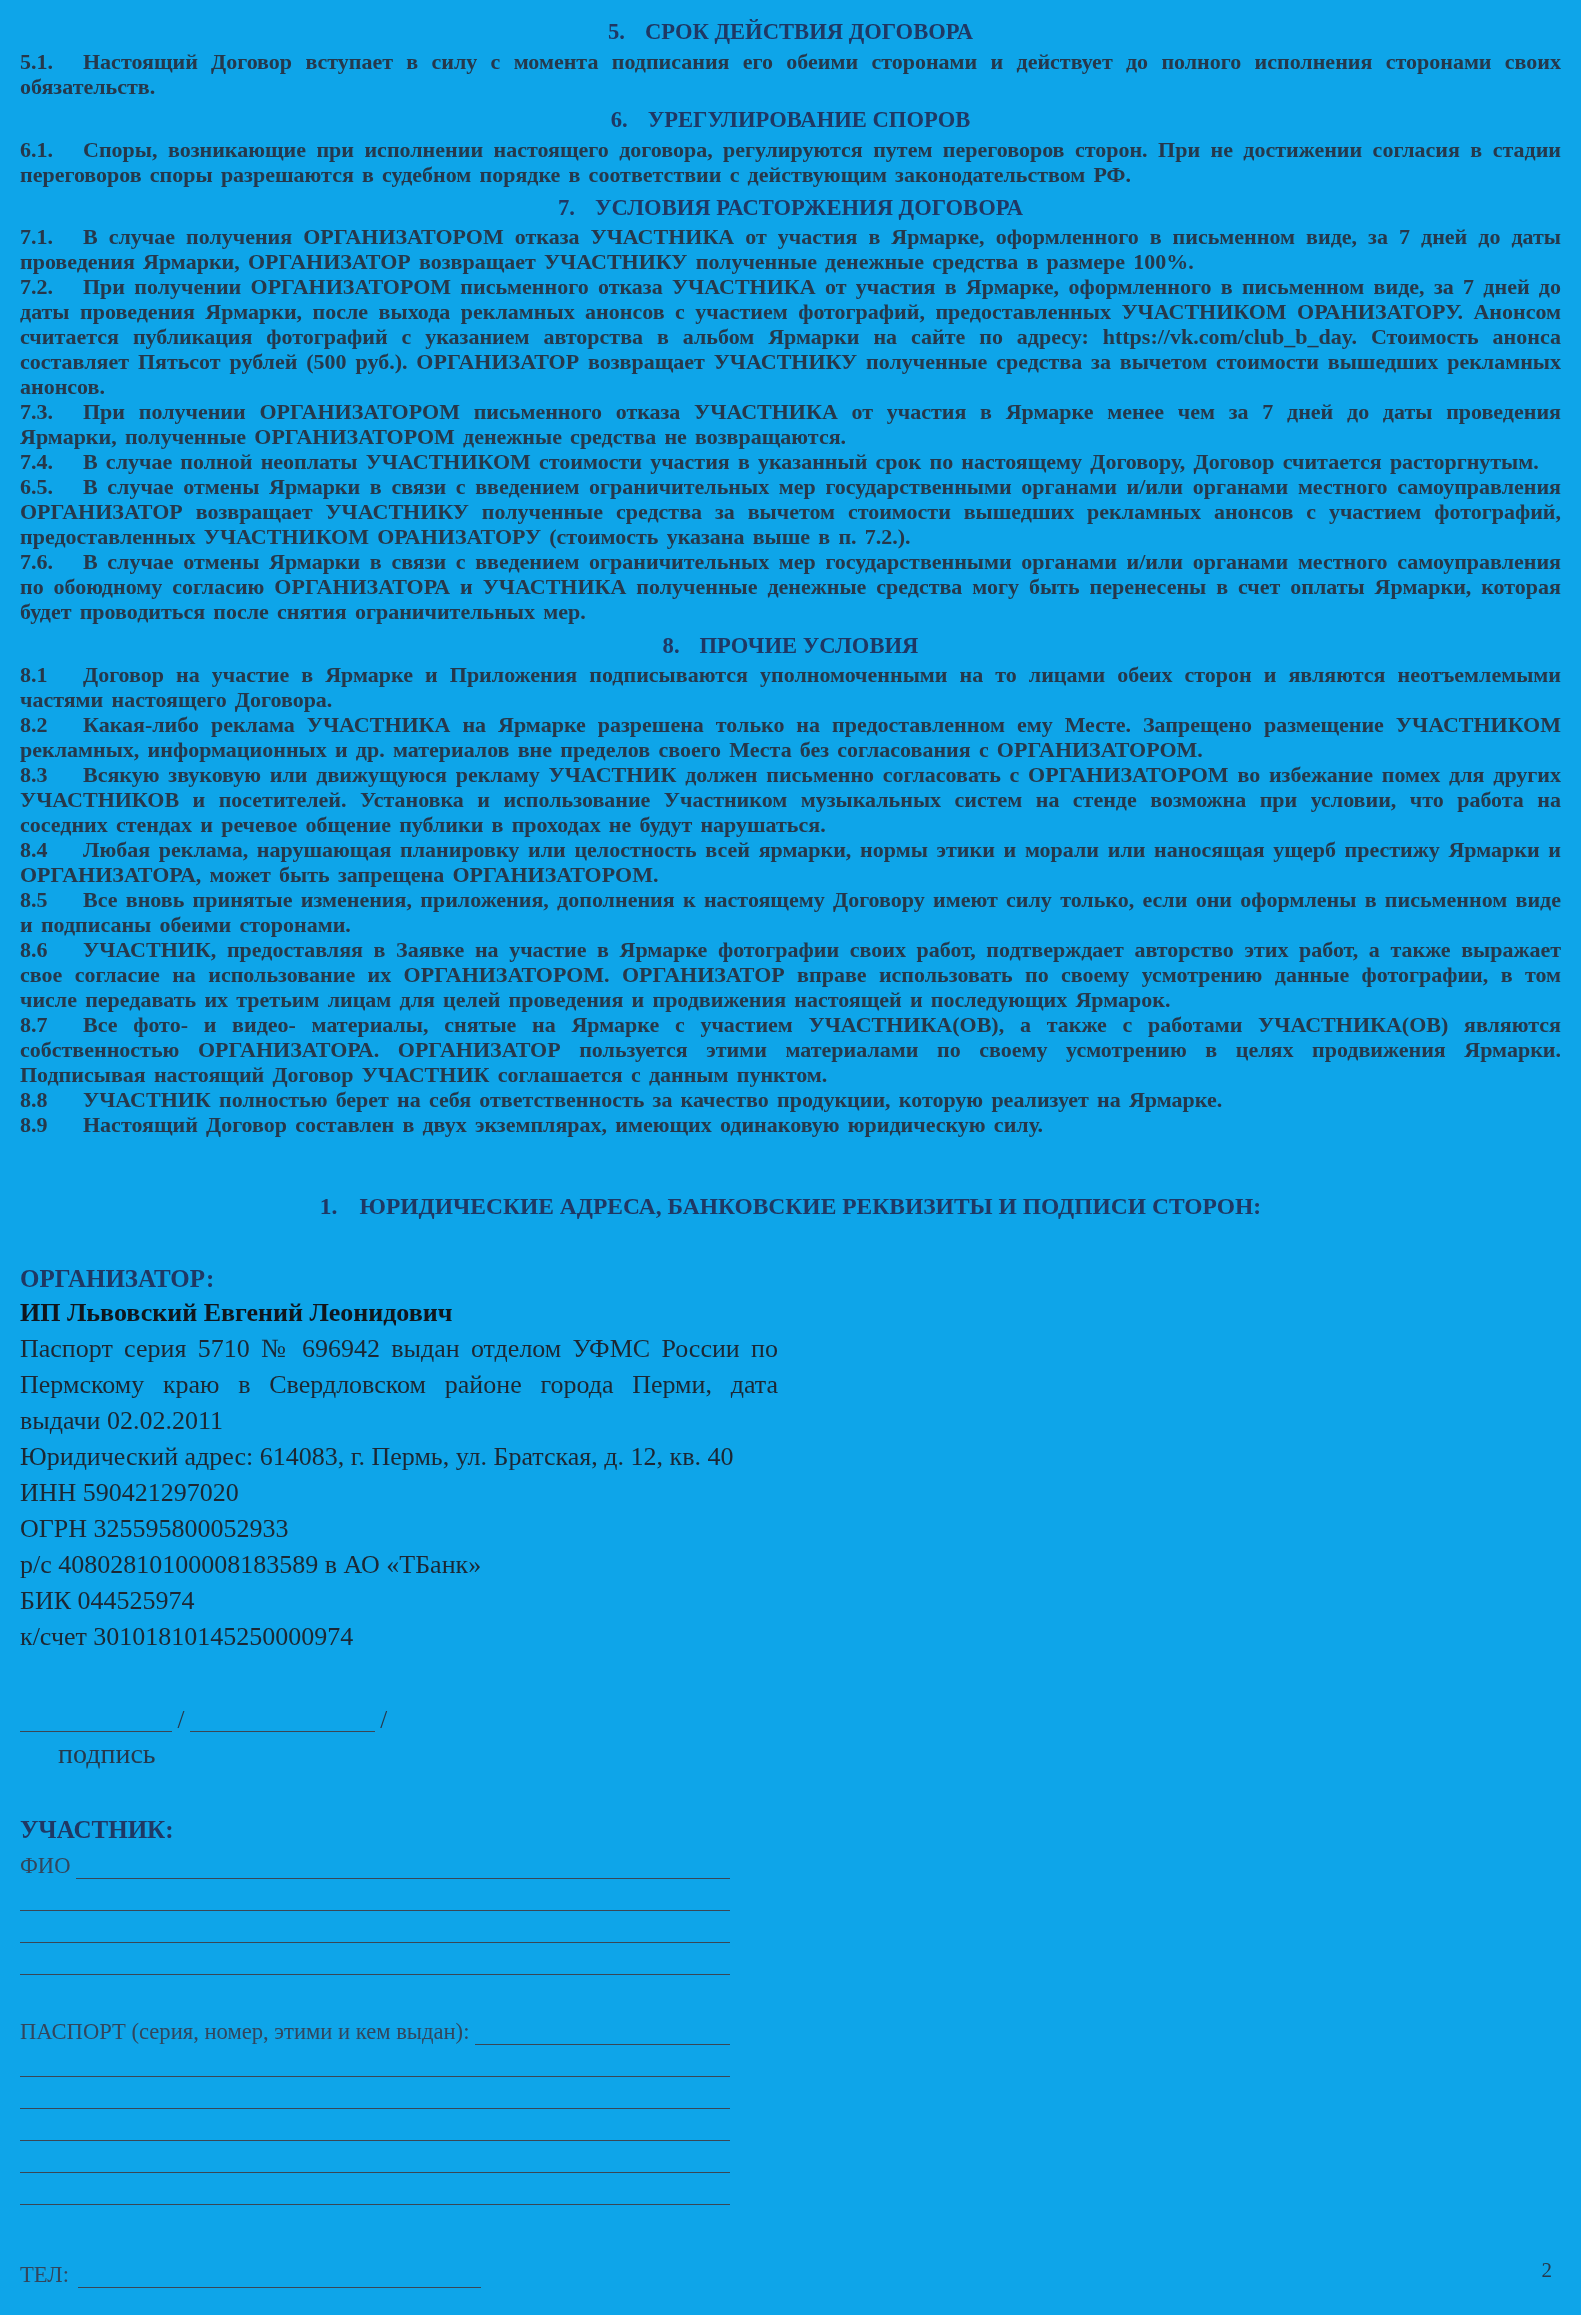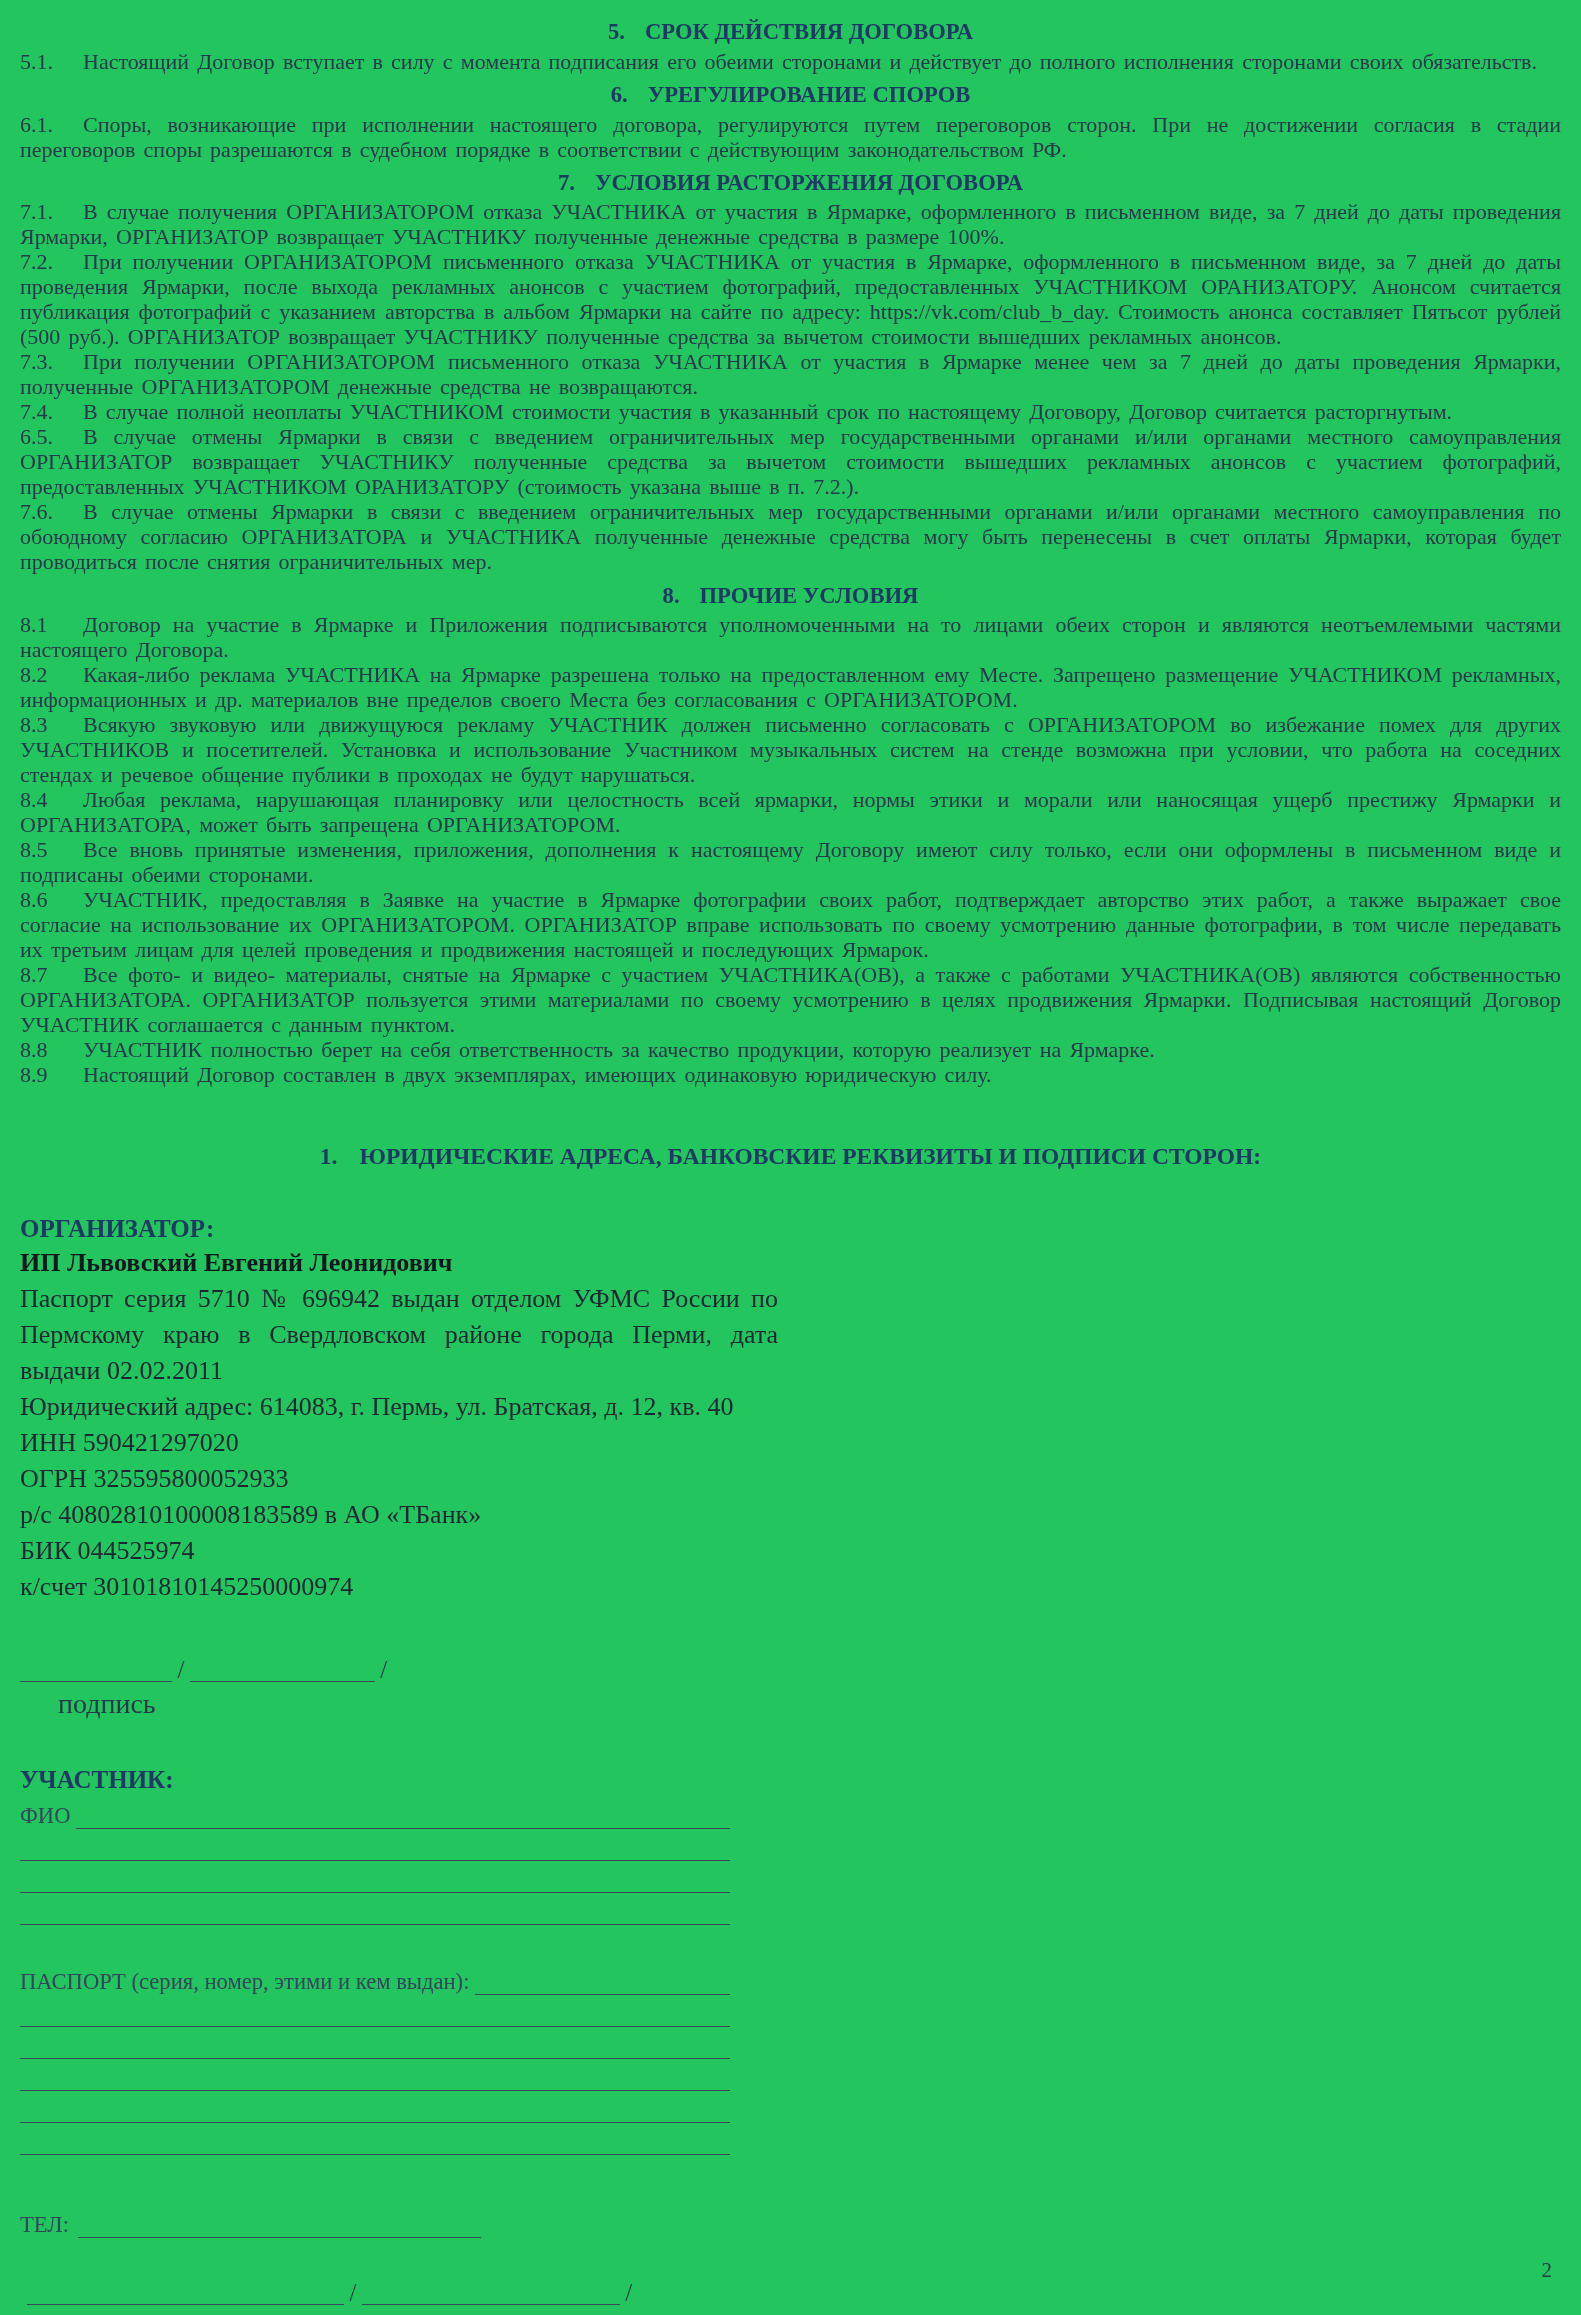--- a/index.html
+++ b/index.html
@@ -1,30 +1,30 @@
 <!DOCTYPE html>
 <html style="font-size:14.5px"><head>
 <meta charset="utf-8">
 <style>
   html,body{margin:0;padding:0;background:#e8e8e8;}
   .page{
-    width:1581px;height:2316px;background:#22c55e;position:relative;
+    width:1581px;height:2316px;background:#0ea5e9;position:relative;
     box-sizing:border-box;padding:11px 20px 0 20px;
     font-family:"Liberation Serif", serif;color:#26384B;
   }
   
   .sec-h{
     text-align:center;font-weight:bold;color:#1F3864;
     font-size:22.6px;line-height:27px;margin:7.2px 0 3.6px 0;
   }
   .sec-h .h-num{margin-right:20px;}
   
   p.para{
     margin:0;text-align:justify;font-size:22px;line-height:25px;
-    word-spacing:2.7px;color:#26384B;
+    word-spacing:2.7px;color:#26384B;font-weight:bold;
   }
   .pnum{display:inline-block;width:63px;}
   
   .req-h{
     text-align:center;font-weight:bold;color:#1F3864;
     font-size:23.5px;margin-top:56px;margin-bottom:42px;
   }
   .req-h .h-num{margin-right:22px;}
   
   .cols{display:flex;align-items:flex-start;flex-direction:column;}

